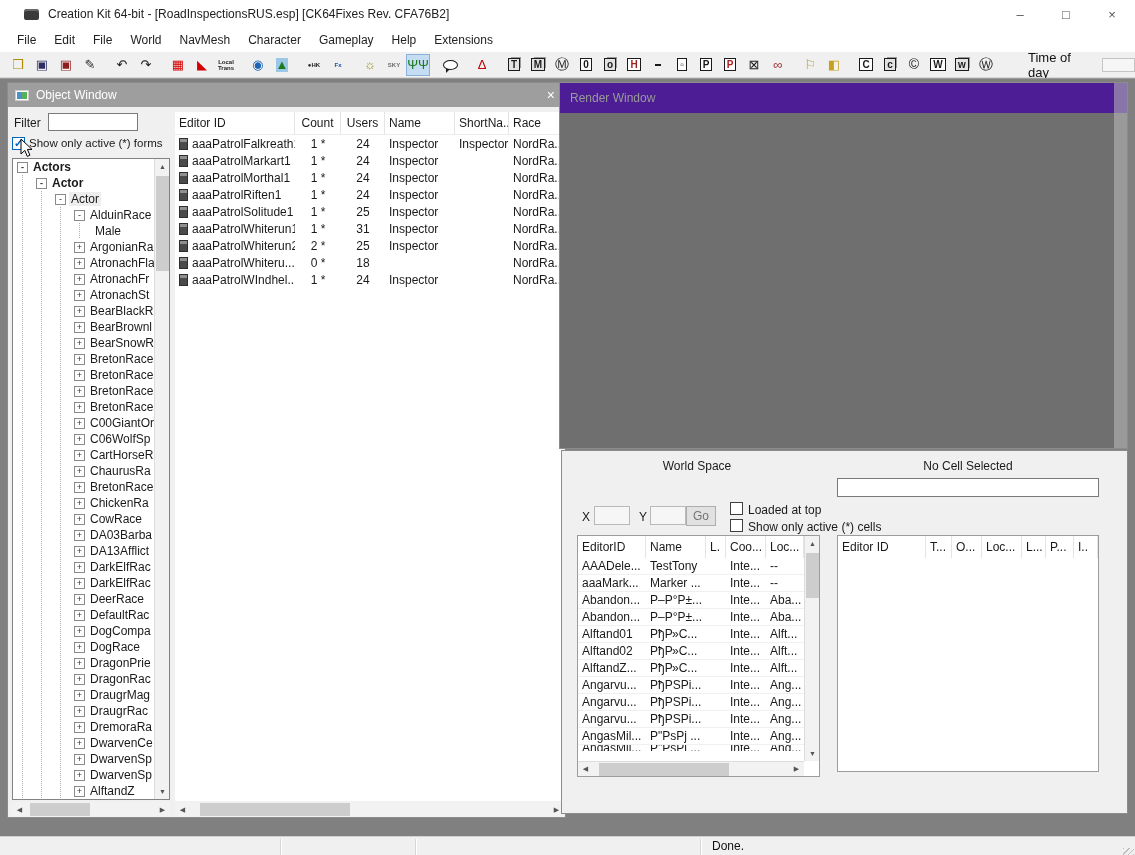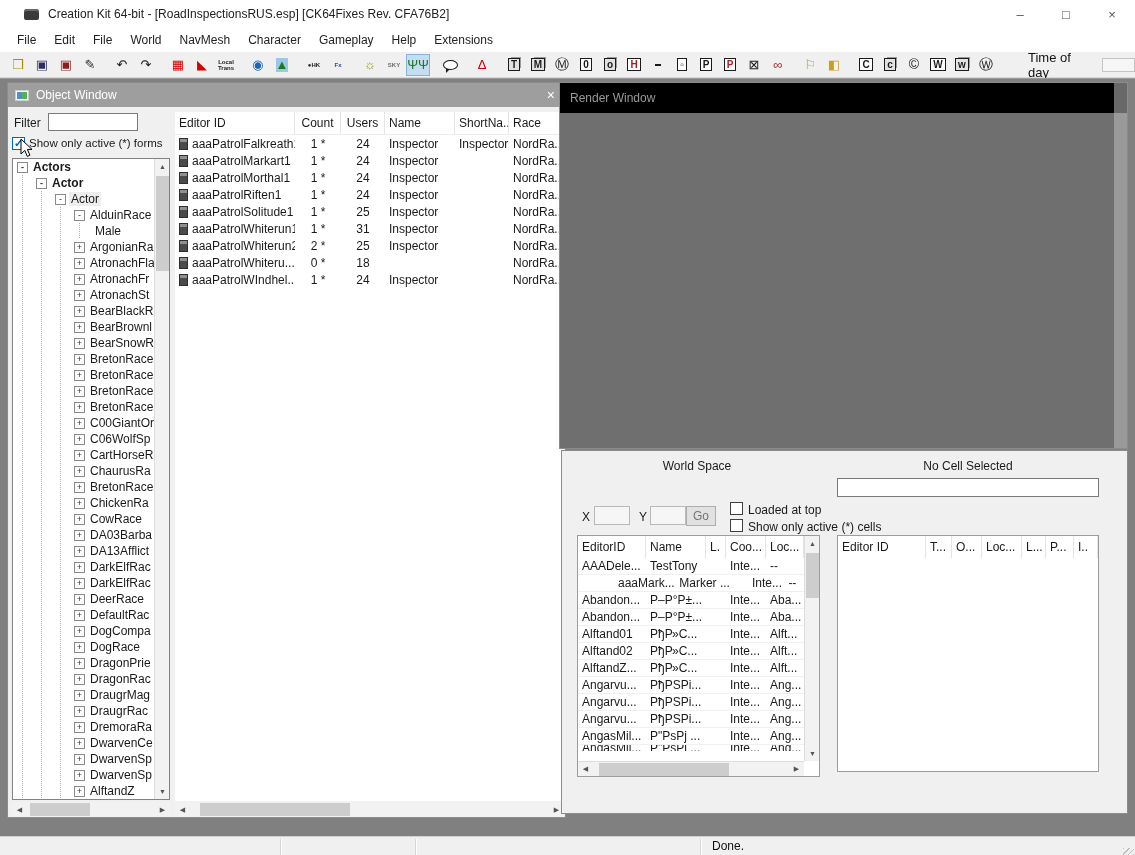--- a/index.html
+++ b/index.html
@@ -70,21 +70,21 @@
   .ohead { display:flex; height:23px; border-bottom:1px solid #ececec; }
   .ohc { display:flex; align-items:center; padding:0 4px; border-right:1px solid #e4e4e4; overflow:hidden; white-space:nowrap; }
   .ohc.c { justify-content:center; }
   .orow { display:flex; height:17px; align-items:center; }
   .oc { padding:0 4px; overflow:hidden; white-space:nowrap; display:flex; align-items:center; }
   .oc.c { justify-content:center; }
   .npcic { width:9px; height:12px; flex:0 0 auto; margin-right:4px; background:linear-gradient(#8f8f8f 0 3px, #4a4a4a 3px 100%); border:1px solid #2e2e2e; }
 
   
   .rw { position:absolute; left:560px; top:4px; width:567px; height:365px; outline:1px solid #8c8c8c; }
-  .rw-title { height:30px; background:#000000; display:flex; align-items:center; color:#9a9a9a; font-size:12px; padding-left:10px; }
+  .rw-title { height:30px; background:#4c1d95; display:flex; align-items:center; color:#9a9a9a; font-size:12px; padding-left:10px; }
   .rw-body { height:335px; background:#6f6f6f; }
   .rw-strip { position:absolute; right:0; top:0; width:13px; height:100%; background:#bdbdbd; opacity:.55; }
 
   
   .cv { position:absolute; left:562px; top:372px; width:565px; height:362px; background:#f0f0f0; outline:1px solid #8c8c8c; }
   .cv-title { height:26px; background:#fff; display:flex; align-items:center; color:#9a9a9a; font-size:12px; padding-left:10px; }
   .cv-body { position:relative; height:336px; }
   .cv-ws-label { position:absolute; left:15px; top:8px; width:240px; text-align:center; }
   .cv-nc-label { position:absolute; left:275px; top:8px; width:262px; text-align:center; }
   .cv-dd { position:absolute; left:15px; top:27px; width:240px; height:19px; background:#fff; border:1px solid #7a7a7a; display:flex; align-items:center; padding:0 5px; }
@@ -701,21 +701,21 @@
           </div>
         <div>
             <div class="crow">
               <div class="cc" style="width: 68px;">AAADele...</div>
               <div class="cc" style="width: 60px;">TestTony</div>
               <div class="cc" style="width: 20px;"></div>
               <div class="cc" style="width: 40px;">Inte...</div>
               <div class="cc" style="width: 38px;">--</div>
             </div>
             <div class="crow">
-              <div class="cc" style="width: 68px; margin-left: 36px;">aaaMark...</div>
+              <div class="cc" style="width: 68px;">aaaMark...</div>
               <div class="cc" style="width: 60px;">Marker ...</div>
               <div class="cc" style="width: 20px;"></div>
               <div class="cc" style="width: 40px;">Inte...</div>
               <div class="cc" style="width: 38px;">--</div>
             </div>
             <div class="crow">
               <div class="cc" style="width: 68px;">Abandon...</div>
               <div class="cc" style="width: 60px;">Р–Р°Р±...</div>
               <div class="cc" style="width: 20px;"></div>
               <div class="cc" style="width: 40px;">Inte...</div>

